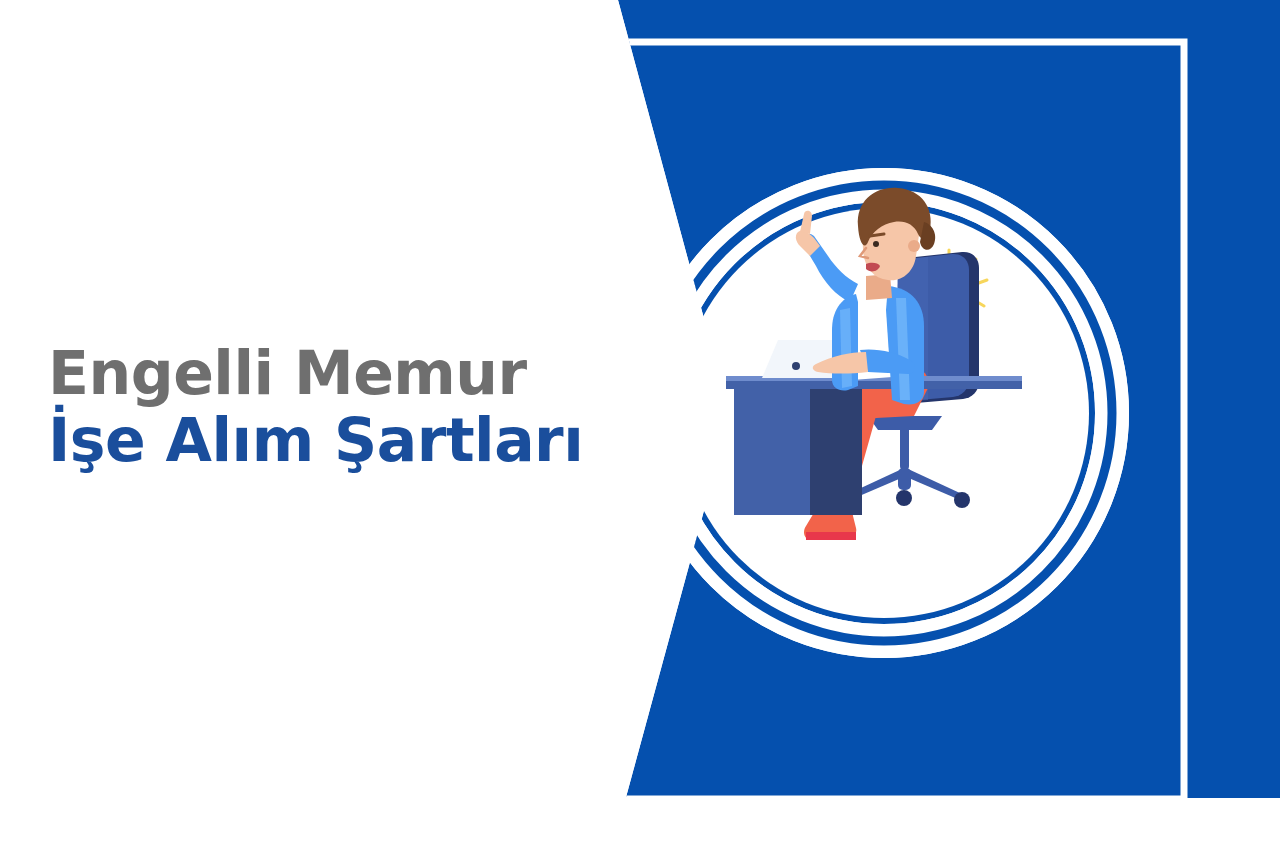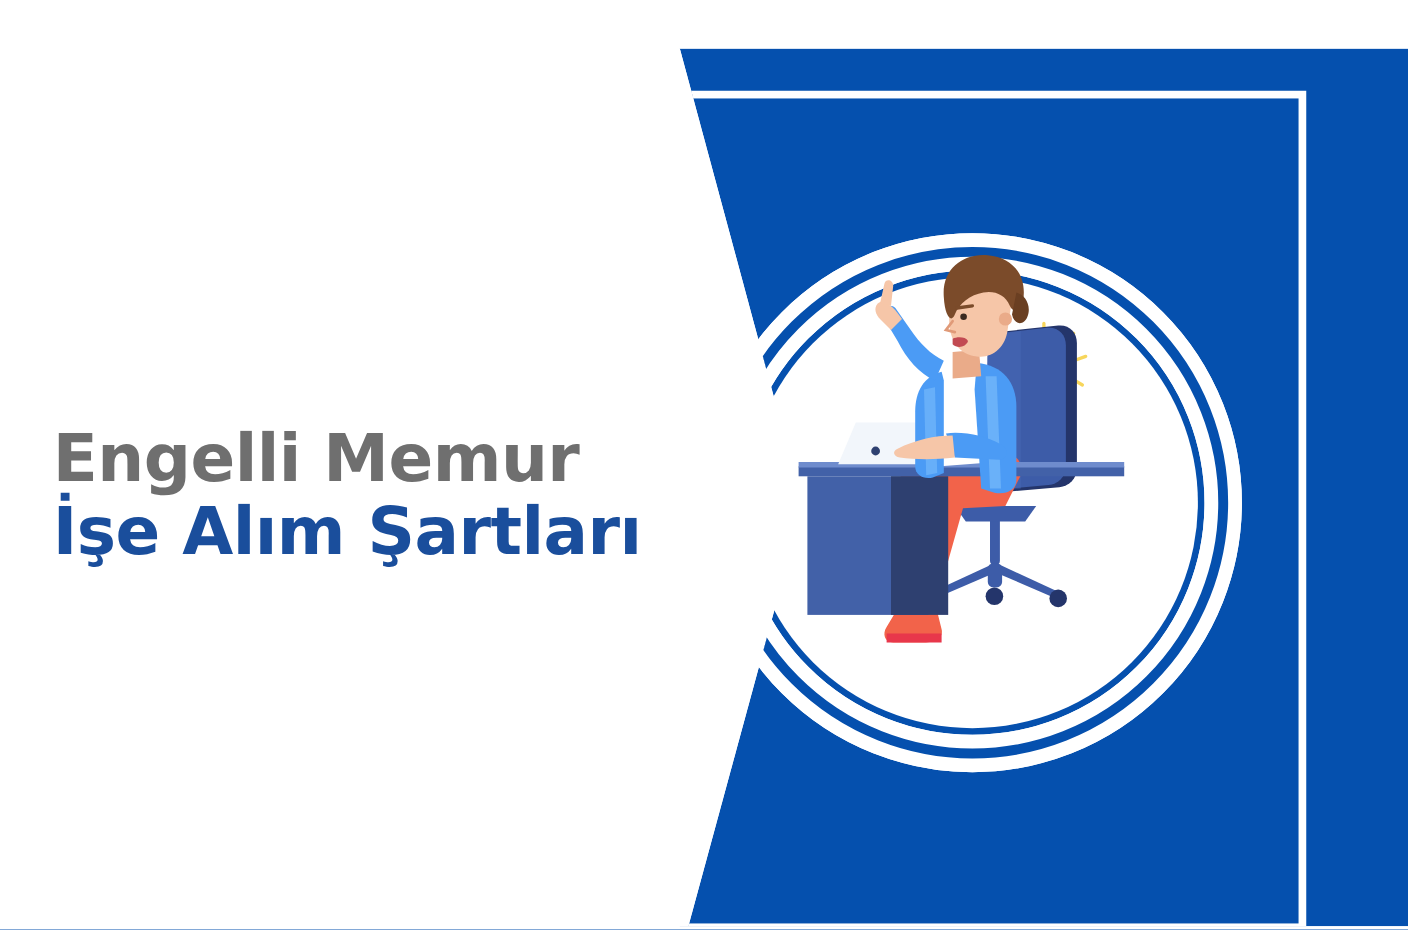--- a/index.html
+++ b/index.html
@@ -7,21 +7,20 @@
     padding: 0;
     background: #ffffff;
   }
   #stage {
     position: relative;
     width: 1280px;
     height: 798px;
     overflow: hidden;
     background: #ffffff;
     font-family: "Liberation Sans", sans-serif;
-    margin-top: 44px;
   }
 
   
   #bg-layer {
     position: absolute;
     inset: 0;
     width: 1280px;
     height: 845px;
   }
 

